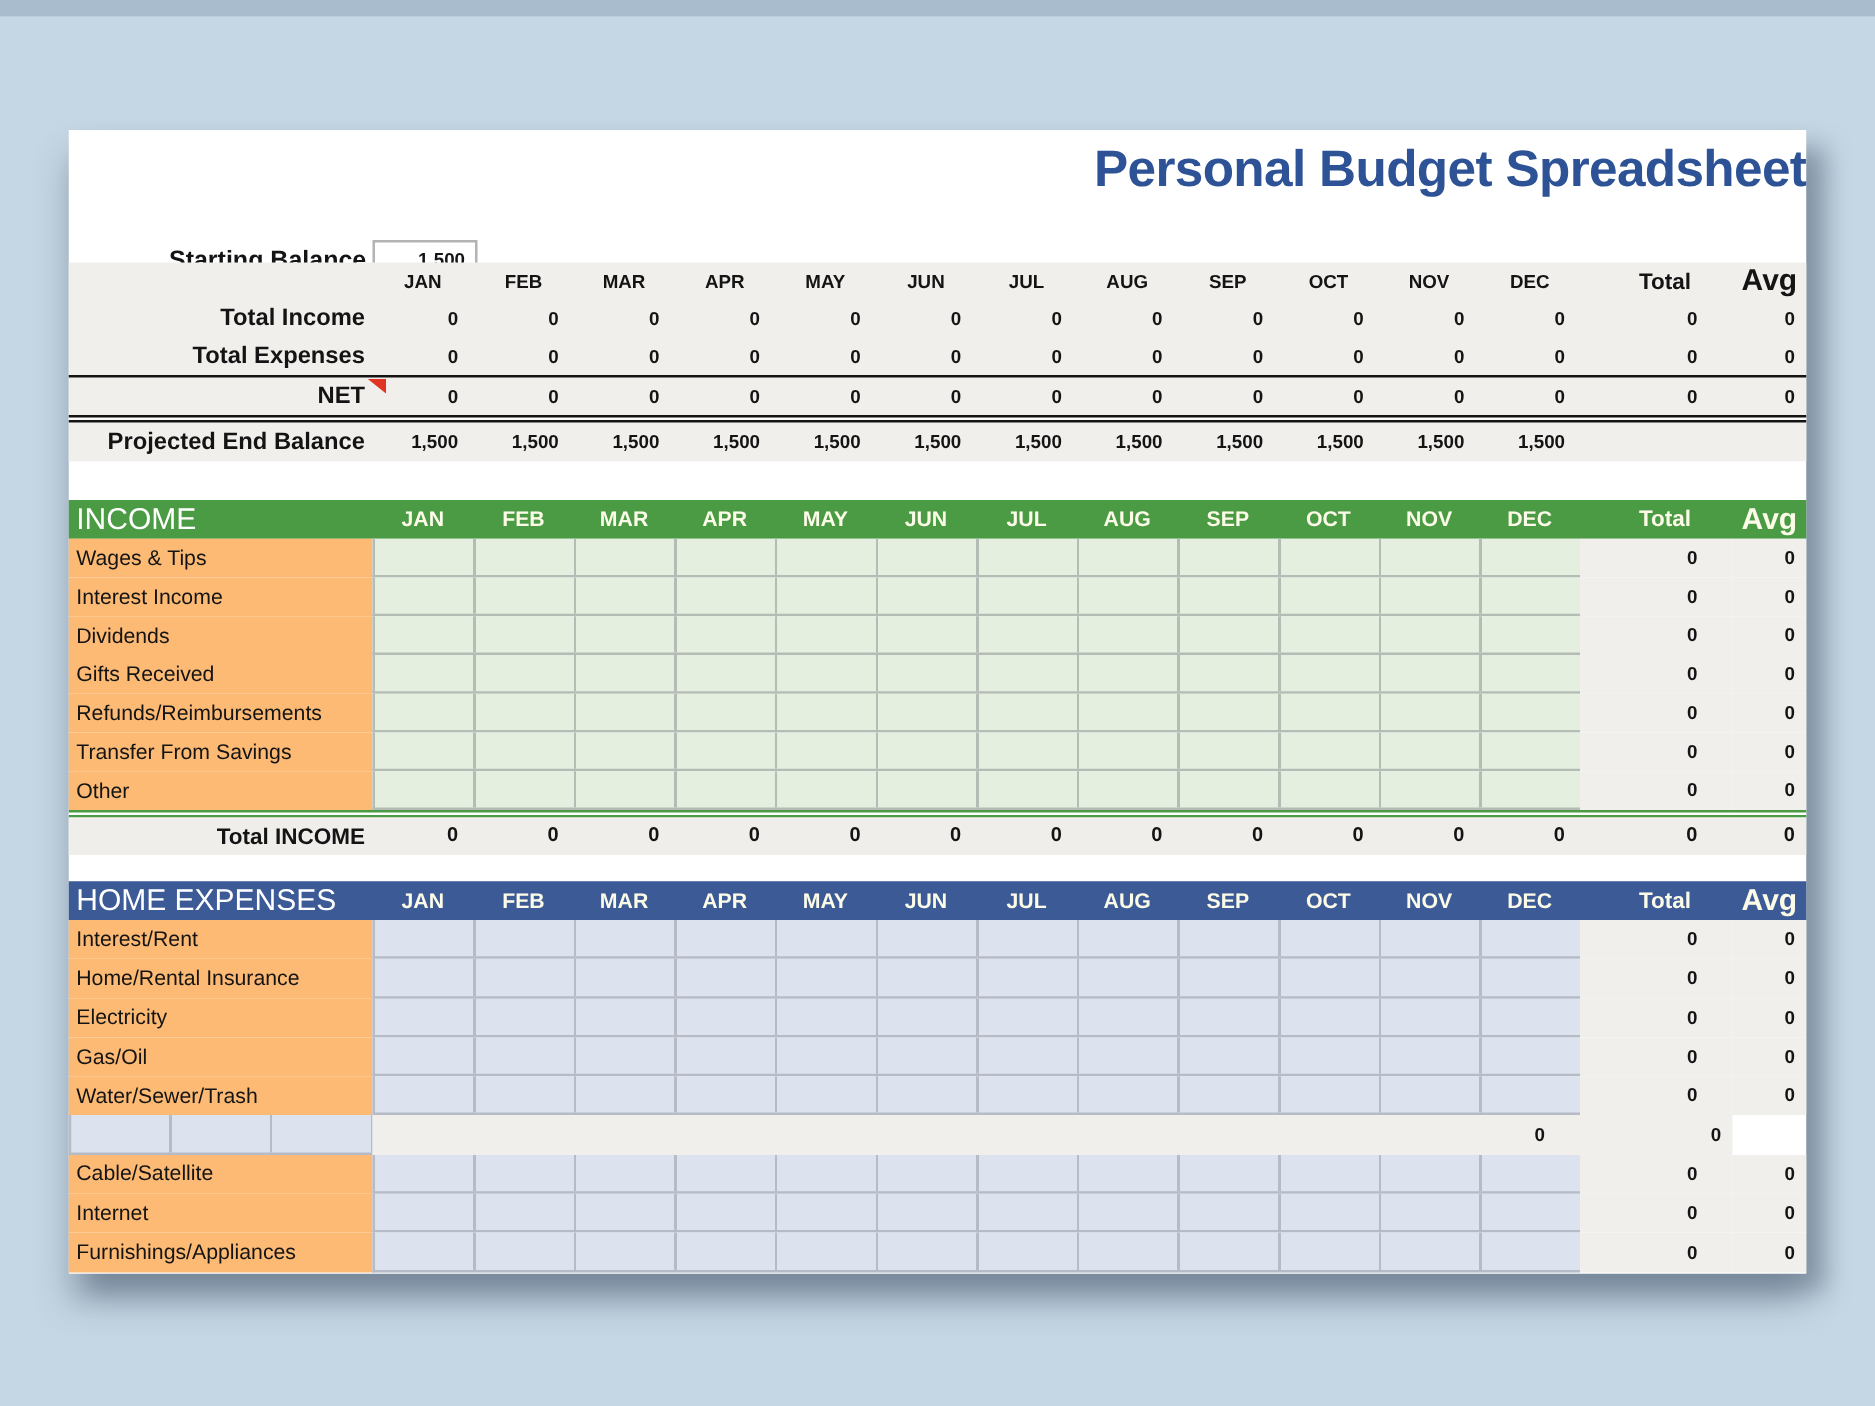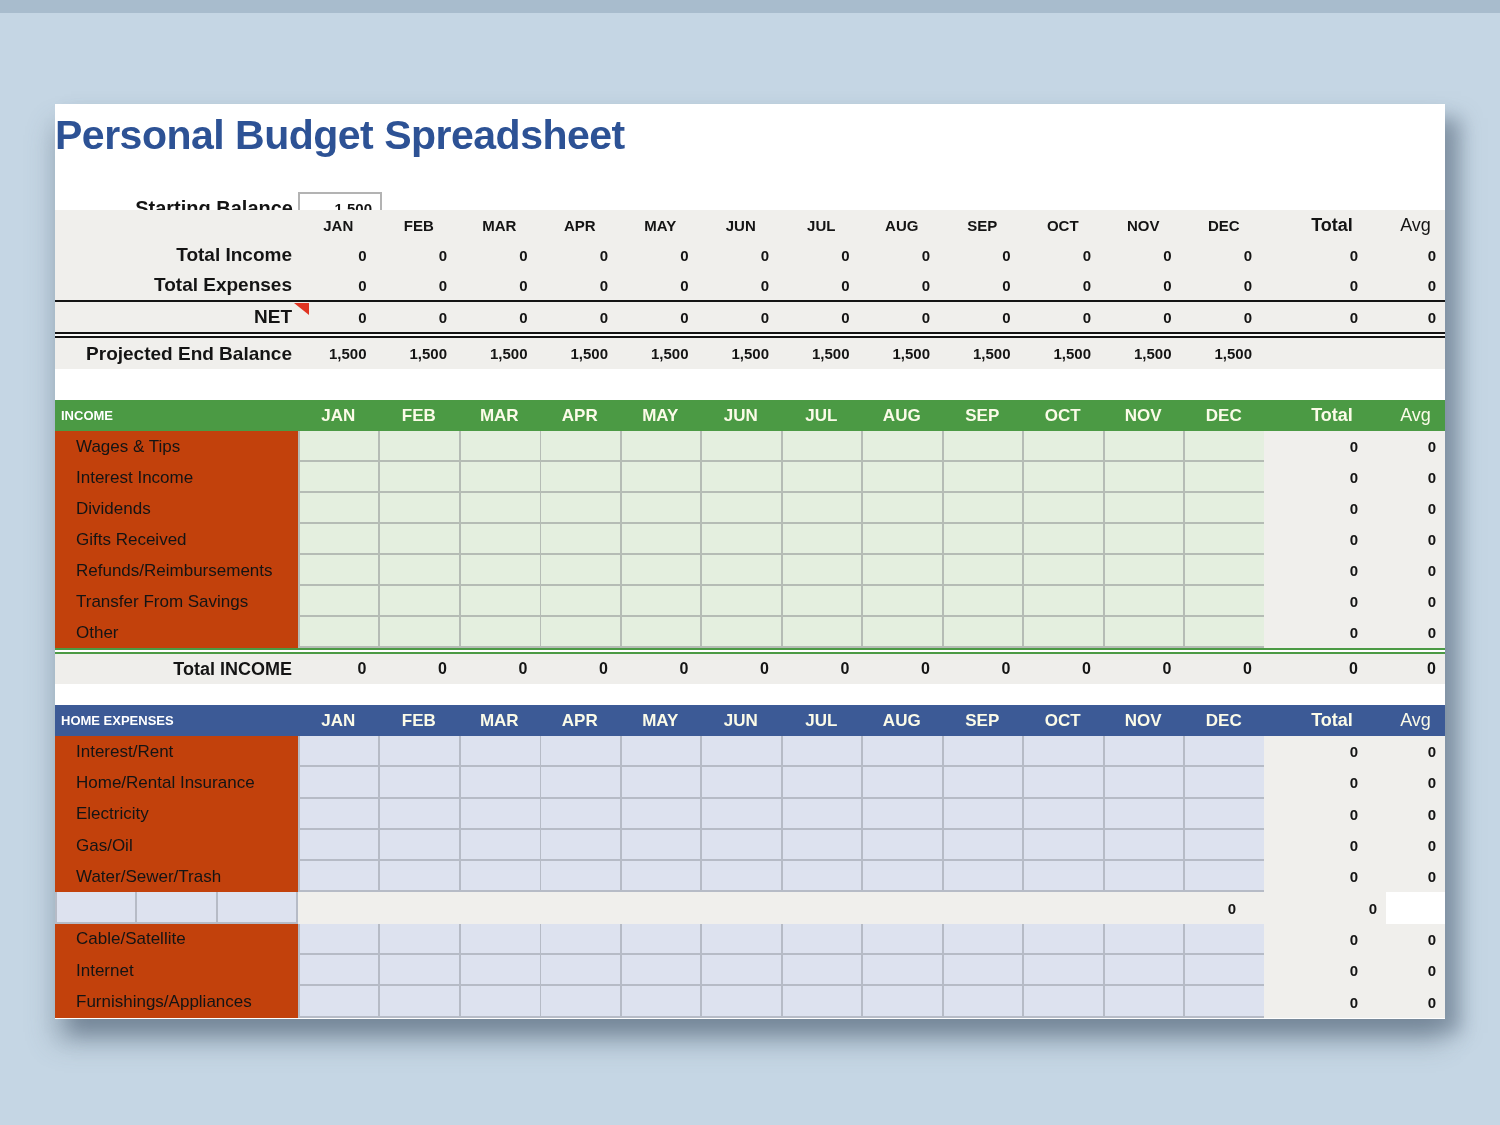--- a/index.html
+++ b/index.html
@@ -9,61 +9,61 @@
     --summary_bg:#f0efec; --summary_bg2:#efeeeb; --marker_red:#e03522;
     --box_border:#b3b3b3; --ink:#141414;
   }
   *{box-sizing:border-box}
   html,body{margin:0;padding:0}
   body{width:1500px;height:1125px;background:var(--page_bg);overflow:hidden;position:relative;
        font-family:"Liberation Sans",sans-serif;color:var(--ink)}
   .topstrip{position:absolute;top:0;left:0;width:1500px;height:13px;background:var(--top_strip)}
   .sheet{position:absolute;left:55px;top:104px;width:1390px;height:915px;background:#fff;
          box-shadow:16px 14px 18px rgba(88,106,125,.5), 0 22px 26px rgba(88,106,125,.45)}
-  .title{position:absolute;top:8px;left:0;width:100%;text-align:left;font-size:41px;
+  .title{position:absolute;top:8px;left:0;width:100%;text-align:right;font-size:41px;
          font-weight:bold;color:var(--title_blue);letter-spacing:-.5px}
   
   .sb-row{position:absolute;top:88px;left:0;width:100%;height:33px}
   .sb-label{position:absolute;left:0;top:0;width:238px;height:33px;display:flex;align-items:center;
             justify-content:flex-end;font-size:20px;font-weight:bold}
   .sb-box{position:absolute;left:243px;top:0;width:84px;height:33px;background:#fff;
           border:2px solid var(--box_border);display:flex;align-items:center;justify-content:flex-end;
           padding-right:8px;font-size:15px;font-weight:bold}
   
   .row{display:grid;grid-template-columns:243px repeat(12,80.5px) 122px 59px}
   .drow{display:grid;grid-template-columns:243px 966px 122px 59px}
   .cell{display:flex;align-items:center;min-width:0}
   .num{justify-content:flex-end;padding-right:12px;font-weight:bold;font-size:15px}
   .totv{padding-right:28px}
   .avgv{padding-right:9px}
   .mh{justify-content:center;font-weight:bold;font-size:15px}
   .th{justify-content:center;font-weight:bold;font-size:18px;padding-left:14px}
-  .ah{justify-content:center;font-weight:normal;font-size:18px}
+  .ah{justify-content:center;font-weight:bold;font-size:24px}
   .slbl{justify-content:flex-end;padding-right:6px;font-weight:bold;font-size:19px}
   .rel{position:relative}
   
   .summary{position:absolute;top:106px;left:0;width:100%;background:var(--summary_bg)}
   .sum-h{height:30px}
   .vrow{height:30px}
   .proj{height:31px}
   .hr-black{height:2px;background:var(--ink)}
   .hr-double{height:6px;border-top:2px solid var(--ink);border-bottom:2px solid var(--ink);background:#fbfbf9}
   .note-marker{position:absolute;right:-11px;top:1px;width:15px;height:12px;background:var(--marker_red);
                clip-path:polygon(0 0,100% 0,100% 100%);z-index:2}
   
   .section{position:absolute;left:0;width:100%}
   .income{top:296px}
   .expenses{top:601px}
   .hrow{height:31px}
   .ghead{background:var(--green)}
   .bhead{background:var(--blue)}
   .ghead .mh,.bhead .mh{font-size:17px;color:#fbfbe8}
   .ghead .th,.bhead .th,.ghead .ah,.bhead .ah{color:#fbfbe8}
-  .shead{font-size:13px;font-weight:bold;color:#fff;padding-left:6px}
-  .rlbl{justify-content:flex-start;padding-left:21px;font-size:17px;background:#c2410c}
+  .shead{font-size:24px;font-weight:normal;color:#fff;padding-left:6px}
+  .rlbl{justify-content:flex-start;padding-left:6px;font-size:17px;background:#fdba74}
   .irow{height:31px}
   .erow{height:31.3px}
   .strip{height:100%}
   .gstrip{background-color:var(--green_cell);border-left:2px solid var(--green_grid);
           border-bottom:2px solid var(--green_grid);
           background-image:repeating-linear-gradient(to right,transparent 0,transparent 78.5px,var(--green_grid) 78.5px,var(--green_grid) 80.5px)}
   .bstrip{background-color:var(--blue_cell);border-left:2px solid var(--blue_grid);
           border-bottom:2px solid var(--blue_grid);
           background-image:repeating-linear-gradient(to right,transparent 0,transparent 78.5px,var(--blue_grid) 78.5px,var(--blue_grid) 80.5px)}
   .sumbg{background:var(--summary_bg)}

